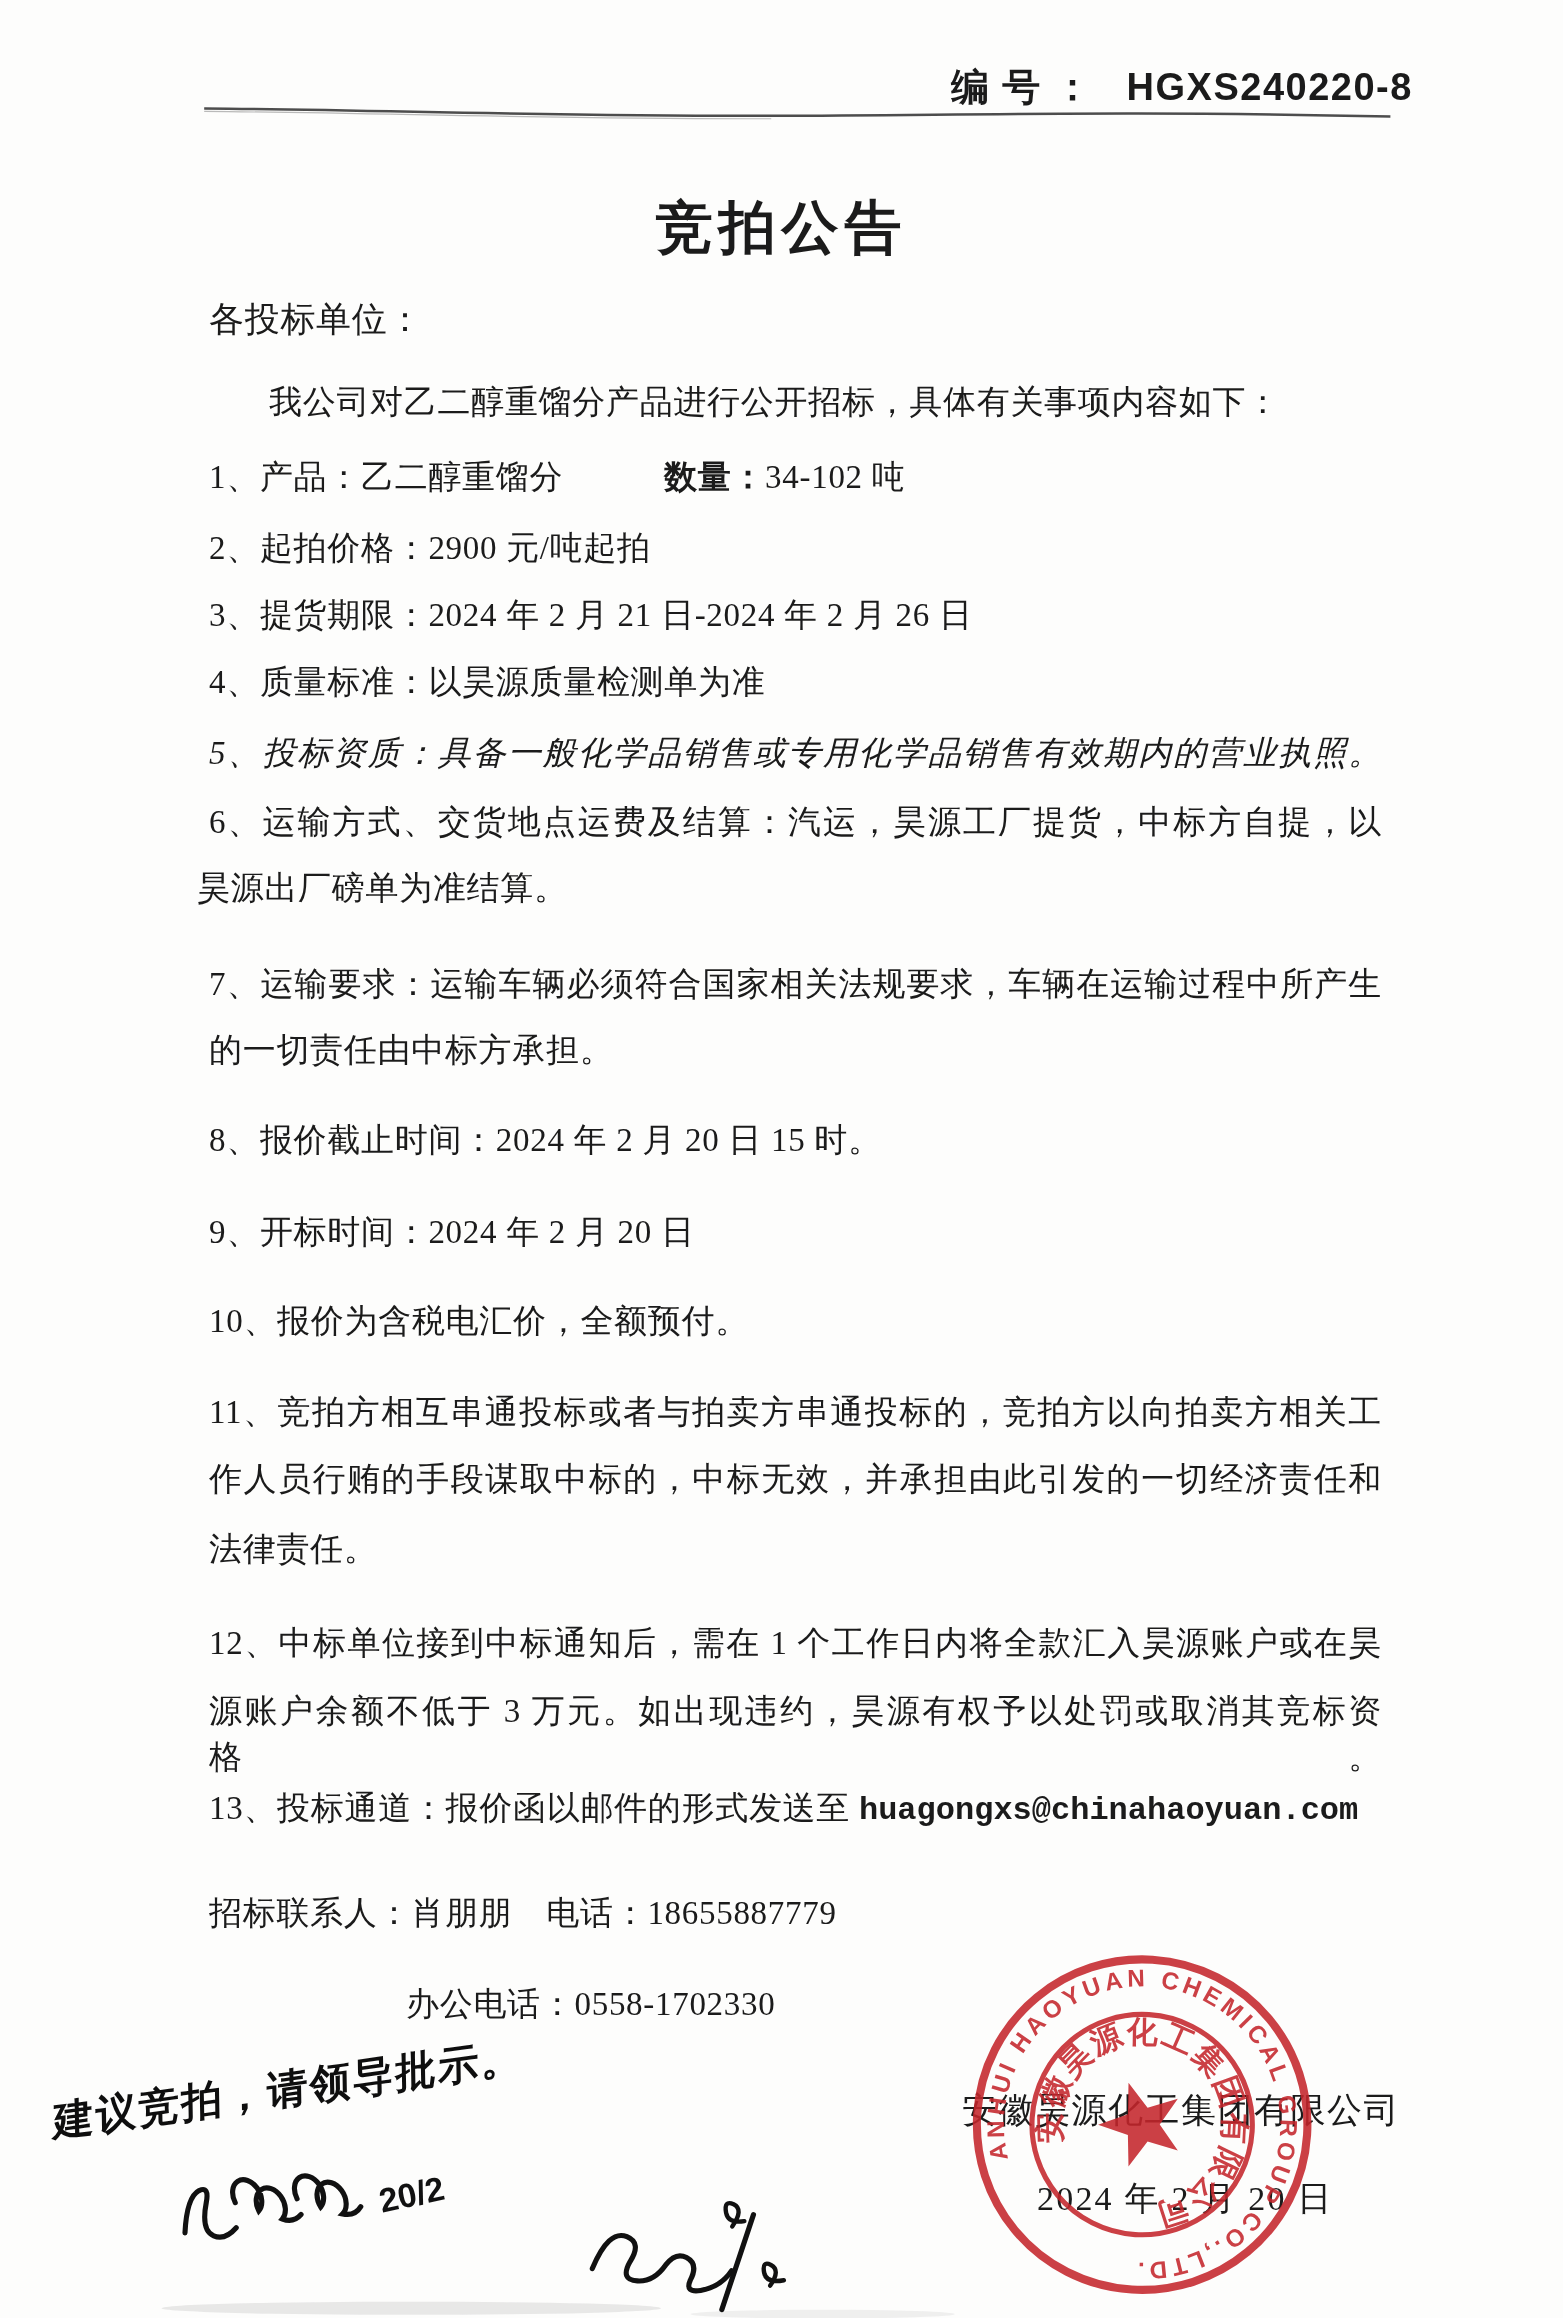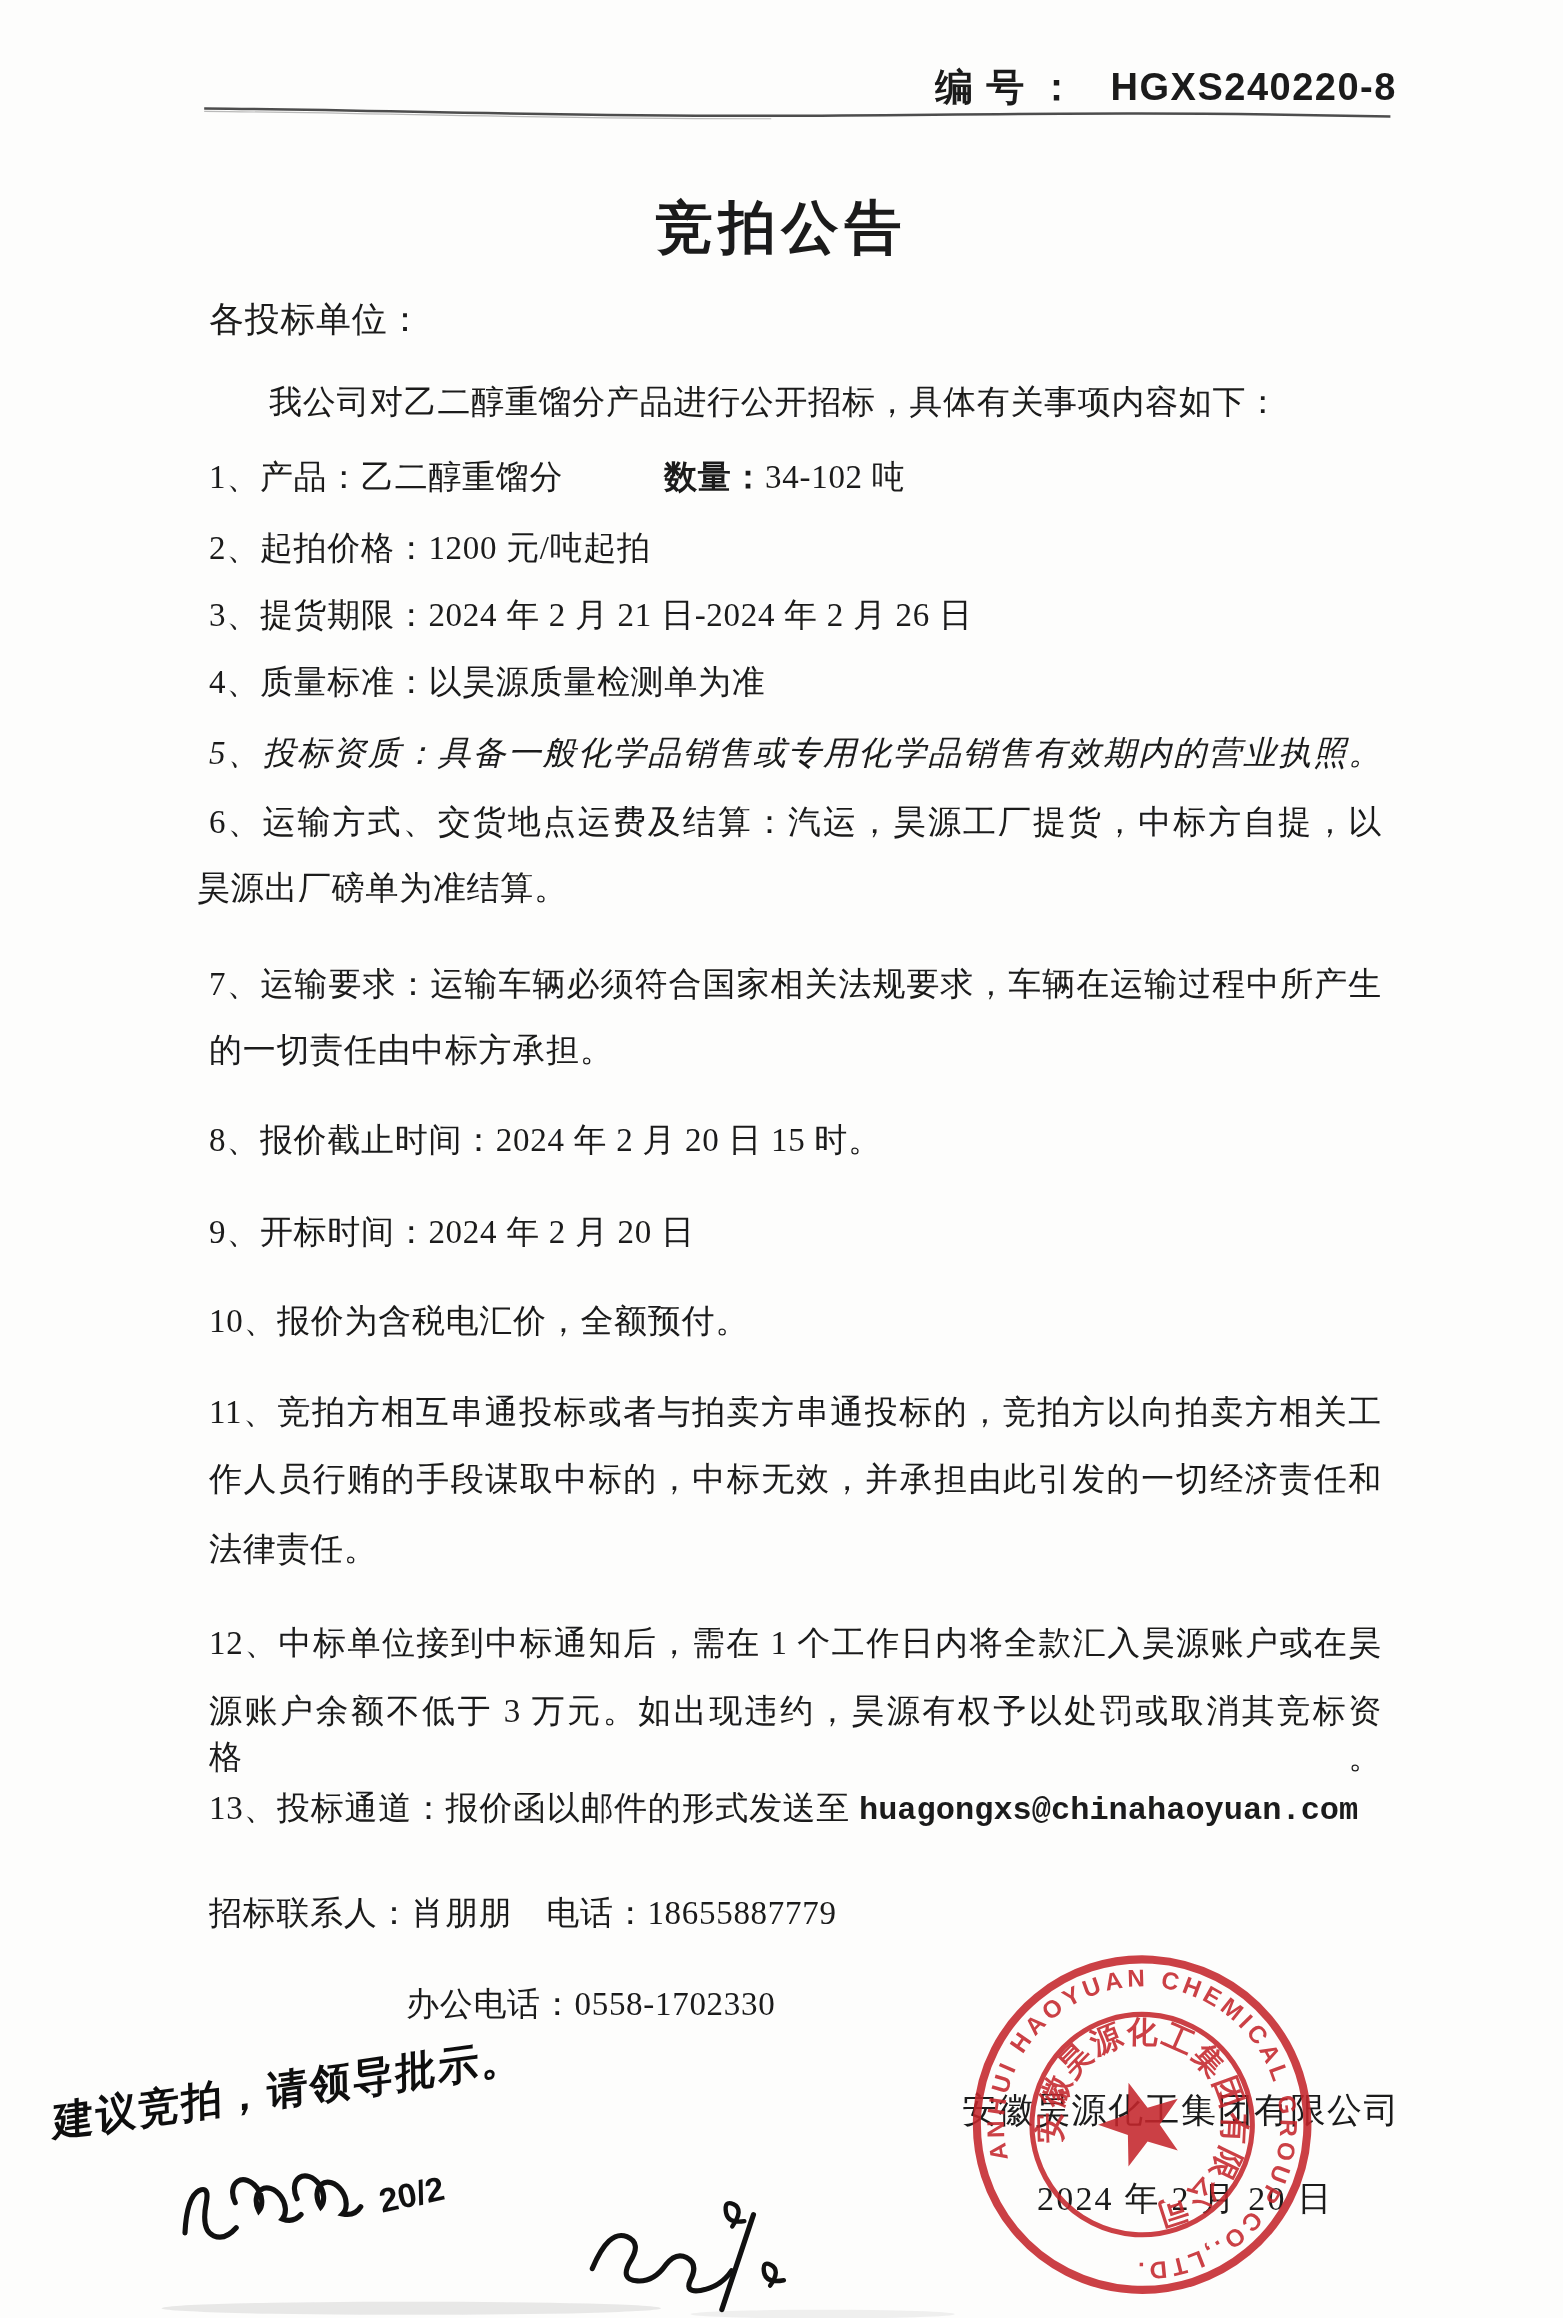--- a/index.html
+++ b/index.html
@@ -22,21 +22,21 @@
   .stretch{
     white-space:normal;
     width:1173px;
     text-align:justify;
     text-align-last:justify;
   }
   .docnum{
     position:absolute;top:62px;left:935px;
     font-size:38px;font-weight:bold;white-space:nowrap;
   }
-  .docnum .lbl{letter-spacing:13.2px;}
+  .docnum .lbl{letter-spacing:13.2px;margin-left:16px;}
   .docnum .val{
     font-family:"Liberation Sans","DejaVu Sans",sans-serif;
     letter-spacing:1.5px;margin-left:22px;
   }
   .title{
     position:absolute;top:190px;left:0;width:1563px;margin:0;
     text-align:center;font-size:57px;font-weight:bold;letter-spacing:5.9px;
   }
   .salutation{top:297px;left:209px;font-size:35px;}
   .intro{top:379px;left:269px;}
@@ -78,21 +78,21 @@
     <div class="line salutation">各投标单位：</div>
     <div class="line intro">我公司对乙二醇重馏分产品进行公开招标，具体有关事项内容如下：</div>
 
     <div class="line" style="top:454px;left:209px;">
       <span>1、产品：乙二醇重馏分</span>
       <span class="qty-group">
         <span class="qty-label">数量：</span><span>34-102 吨</span>
       </span>
     </div>
 
-    <div class="line" style="top:525px;left:209px;">2、起拍价格：1200 元/吨起拍</div>
+    <div class="line" style="top:525px;left:209px;">2、起拍价格：2900 元/吨起拍</div>
     <div class="line" style="top:592px;left:209px;">3、提货期限：2024 年 2 月 21 日-2024 年 2 月 26 日</div>
     <div class="line" style="top:659px;left:209px;">4、质量标准：以昊源质量检测单为准</div>
     <div class="line stretch" style="top:730px;left:209px;font-style:italic;">5、投标资质：具备一般化学品销售或专用化学品销售有效期内的营业执照。</div>
 
     <div class="line stretch" style="top:799px;left:209px;">6、运输方式、交货地点运费及结算：汽运，昊源工厂提货，中标方自提，以</div>
     <div class="line" style="top:865px;left:197px;">昊源出厂磅单为准结算。</div>
 
     <div class="line stretch" style="top:961px;left:209px;">7、运输要求：运输车辆必须符合国家相关法规要求，车辆在运输过程中所产生</div>
     <div class="line" style="top:1027px;left:209px;">的一切责任由中标方承担。</div>
 

